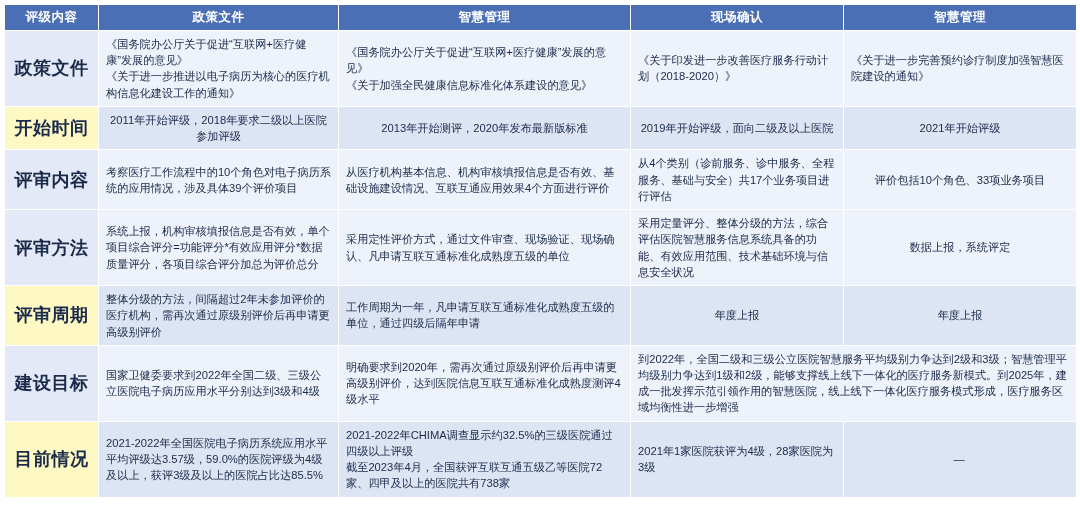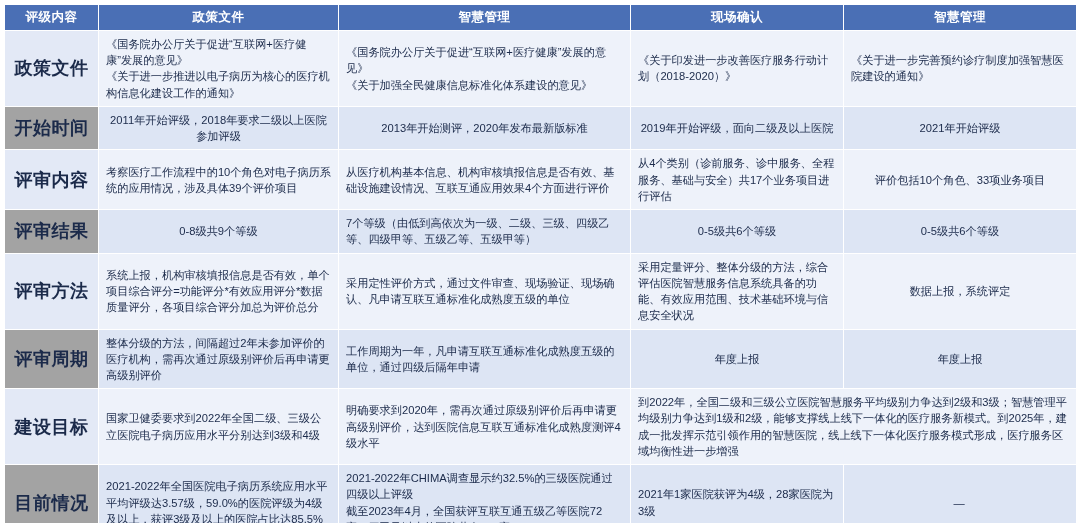--- a/index.html
+++ b/index.html
@@ -59,21 +59,21 @@
     padding: 5px 7px;
     color: #1b2a4a;
     text-align: left;
   }
   td.cell.center {
     text-align: center;
   }
   tr.band-a td.cell { background: #eef2fa; }
   tr.band-b td.cell { background: #dde5f4; }
   tr.band-a td.rowhead { background: #e3e9f6; }
-  tr.band-b td.rowhead { background: #a3a3a3; }
+  tr.band-b td.rowhead { background: #fef9c3; }
 
   .dash { letter-spacing: 2px; }
 </style>
 </head>
 <body>
 
 <div id="sheet">
   <table class="matrix">
     <colgroup>
       <col class="c0">
@@ -106,27 +106,20 @@
           <td class="cell center">2019年开始评级，面向二级及以上医院</td>
           <td class="cell center">2021年开始评级</td>
         </tr>
         <tr class="band-a">
           <td class="rowhead">评审内容</td>
           <td class="cell">考察医疗工作流程中的10个角色对电子病历系统的应用情况，涉及具体39个评价项目</td>
           <td class="cell">从医疗机构基本信息、机构审核填报信息是否有效、基础设施建设情况、互联互通应用效果4个方面进行评价</td>
           <td class="cell">从4个类别（诊前服务、诊中服务、全程服务、基础与安全）共17个业务项目进行评估</td>
           <td class="cell center">评价包括10个角色、33项业务项目</td>
         </tr>
-        <tr class="band-b">
-          <td class="rowhead">评审结果</td>
-          <td class="cell center">0-8级共9个等级</td>
-          <td class="cell">7个等级（由低到高依次为一级、二级、三级、四级乙等、四级甲等、五级乙等、五级甲等）</td>
-          <td class="cell center">0-5级共6个等级</td>
-          <td class="cell center">0-5级共6个等级</td>
-        </tr>
         <tr class="band-a">
           <td class="rowhead">评审方法</td>
           <td class="cell">系统上报，机构审核填报信息是否有效，单个项目综合评分=功能评分*有效应用评分*数据质量评分，各项目综合评分加总为评价总分</td>
           <td class="cell">采用定性评价方式，通过文件审查、现场验证、现场确认、凡申请互联互通标准化成熟度五级的单位</td>
           <td class="cell">采用定量评分、整体分级的方法，综合评估医院智慧服务信息系统具备的功能、有效应用范围、技术基础环境与信息安全状况</td>
           <td class="cell center">数据上报，系统评定</td>
         </tr>
         <tr class="band-b">
           <td class="rowhead">评审周期</td>
           <td class="cell">整体分级的方法，间隔超过2年未参加评价的医疗机构，需再次通过原级别评价后再申请更高级别评价</td>

